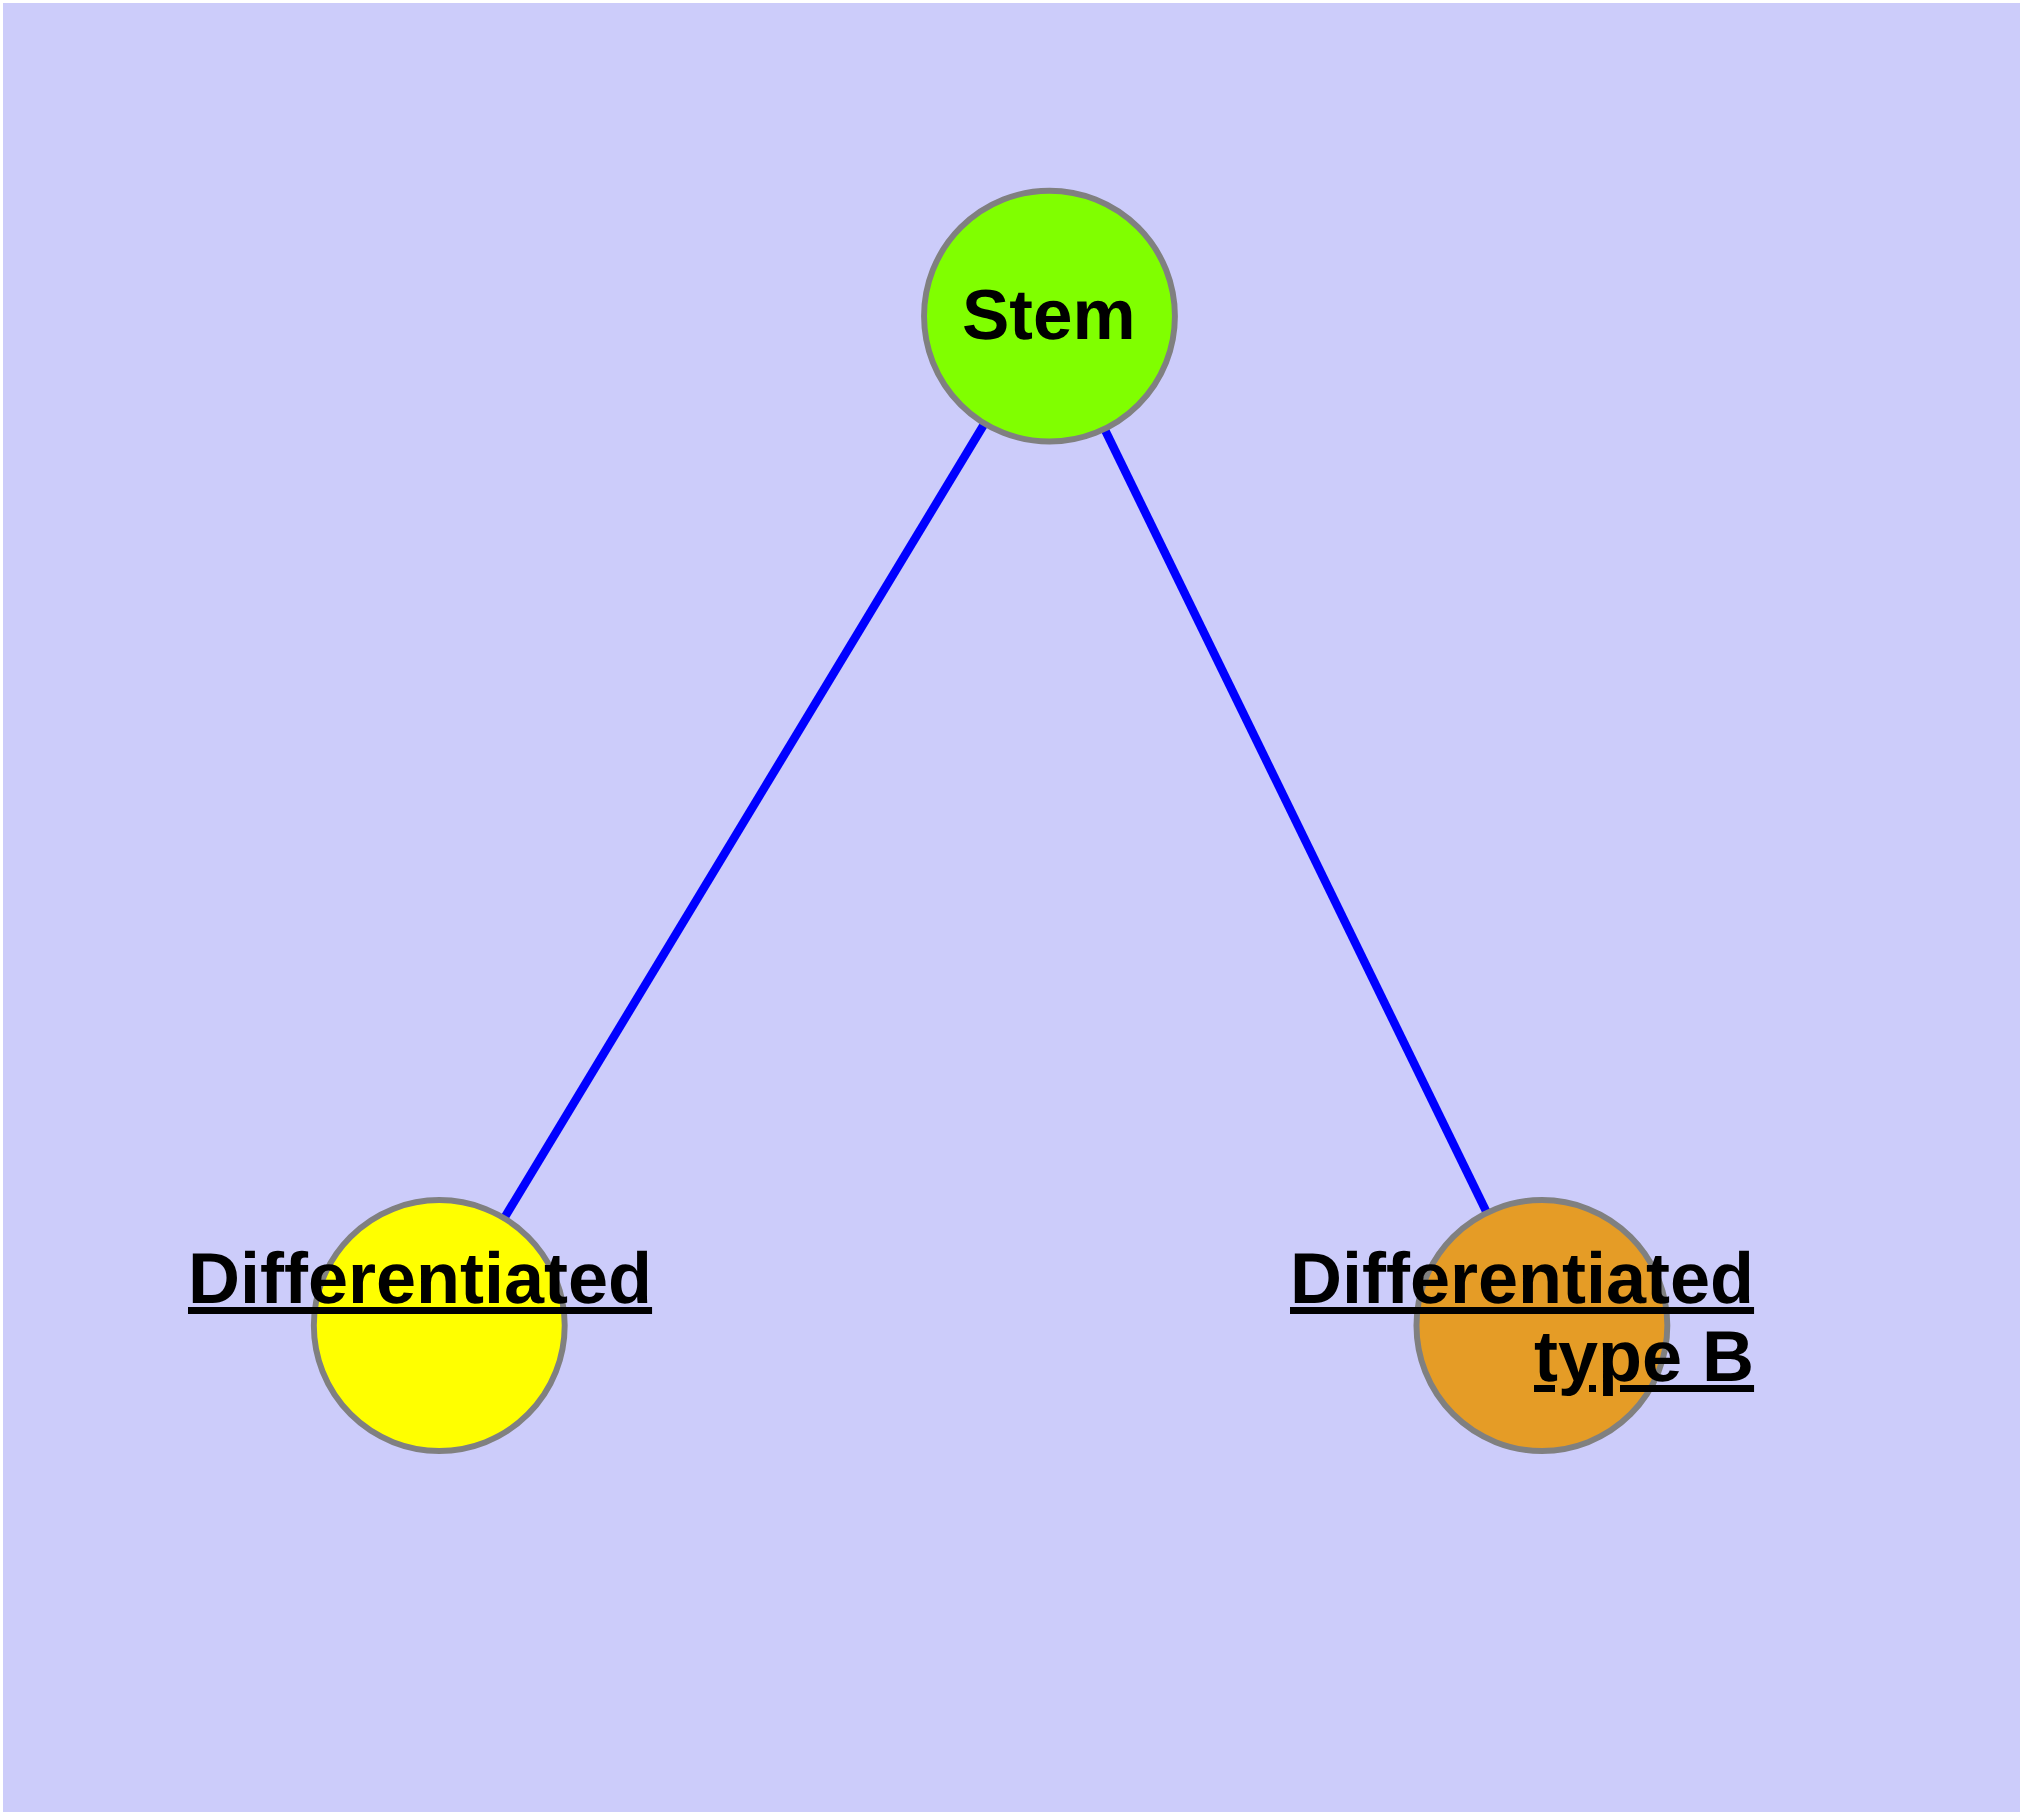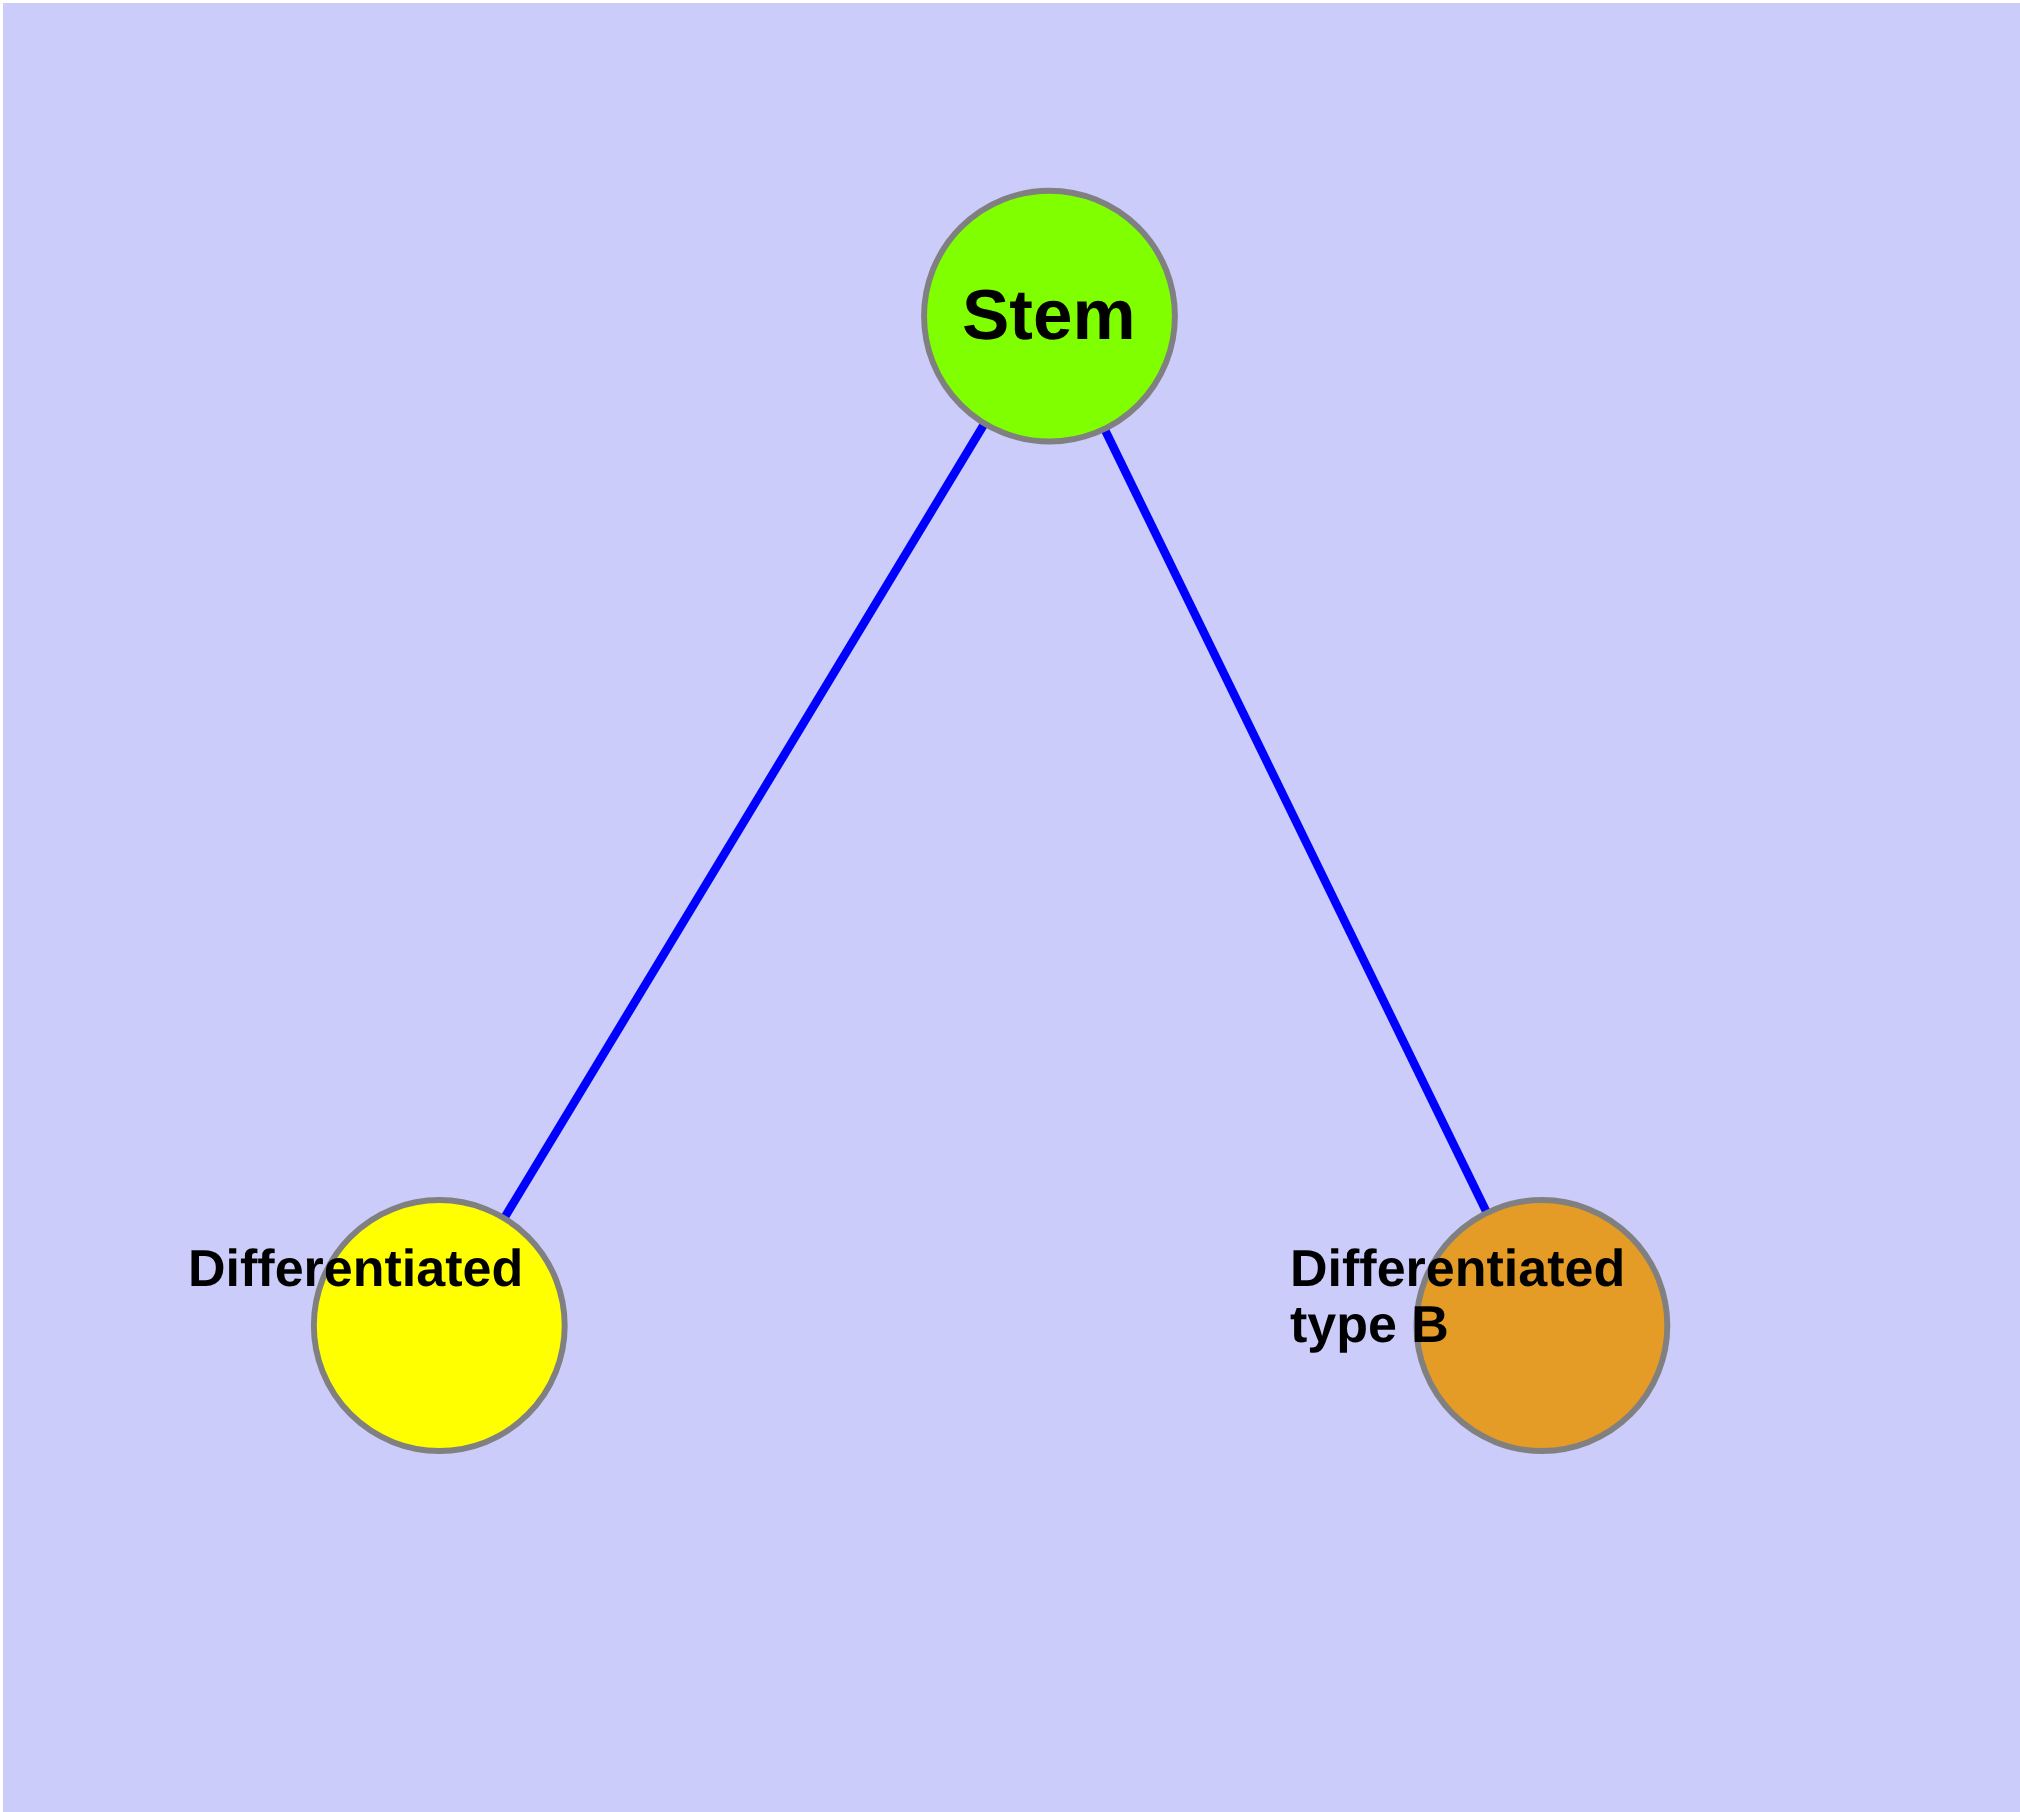--- a/index.html
+++ b/index.html
@@ -28,31 +28,32 @@
     position: absolute;
     left: 0;
     top: 0;
     width: 2021px;
     height: 1812px;
   }
   .node-label {
     position: absolute;
     color: #000000;
     font-weight: bold;
-    text-align: left;
+    text-align: right;
     line-height: 1.08;
     white-space: pre;
     pointer-events: none;
     text-rendering: geometricPrecision;
   }
   .label-stem {
     font-size: 71px;
   }
   .label-leaf {
-    font-size: 52px;
+    font-size: 72px;
+    text-decoration: underline;
   }
 </style>
 </head>
 <body>
 
 <div id="stage">
 
   <div id="canvas-bg"></div>
 
   <svg id="graph-svg" viewBox="0 0 2384 2138">

